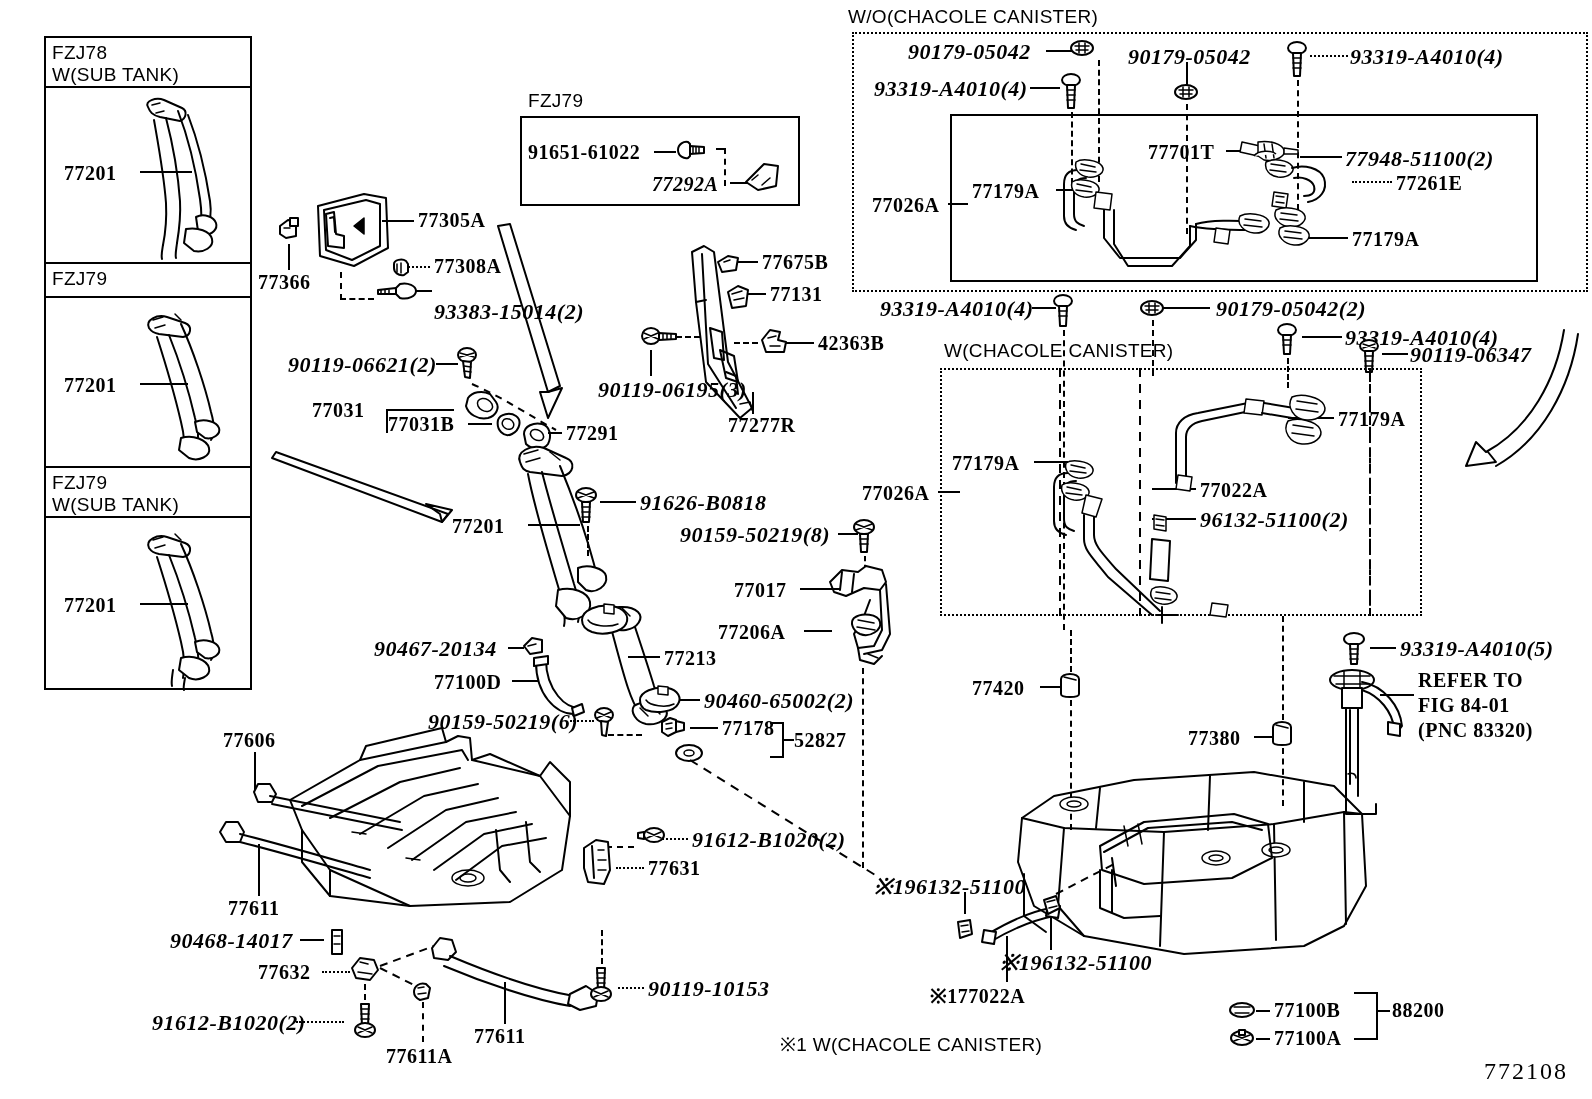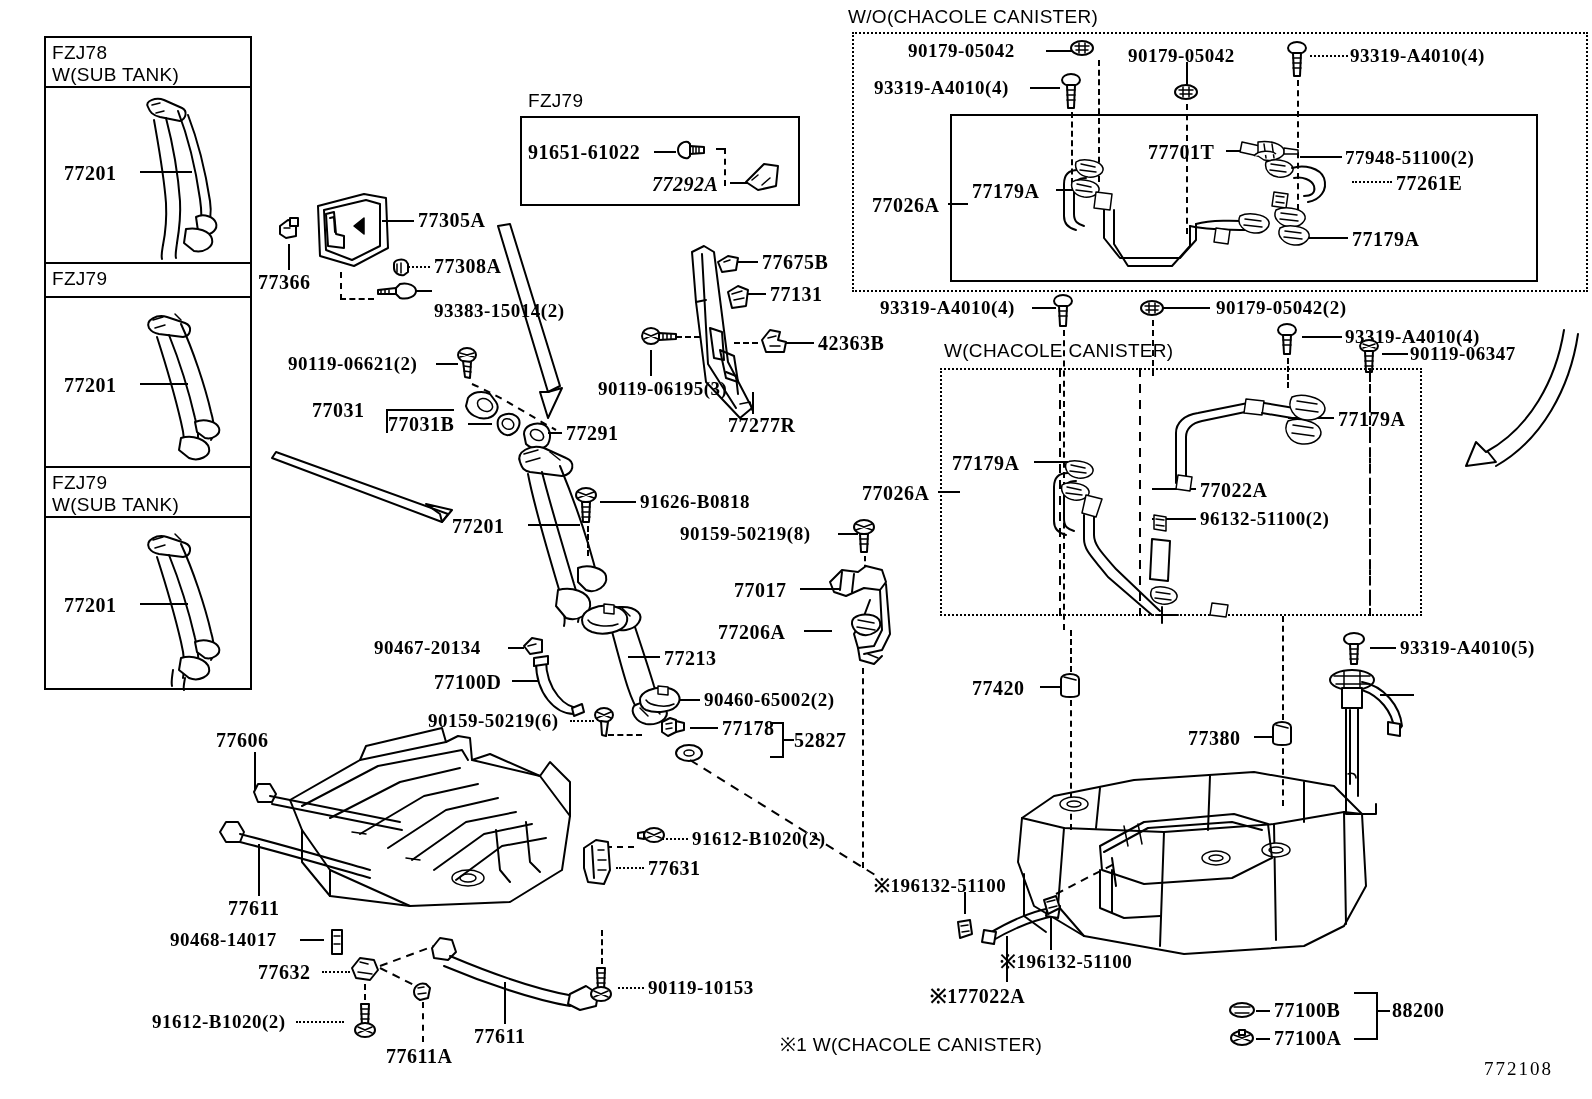--- a/index.html
+++ b/index.html
@@ -3,24 +3,24 @@
 <meta charset="utf-8">
 <style>
   html,body{margin:0;padding:0;background:#ffffff;}
   body{width:1592px;height:1099px;position:relative;overflow:hidden;
        font-family:"Liberation Sans",sans-serif;color:#000;}
   #stage{position:absolute;inset:0;width:1592px;height:1099px;}
 
   
   .lbl{position:absolute;font-family:"Liberation Serif",serif;font-weight:bold;
        font-size:20px;letter-spacing:.5px;white-space:nowrap;line-height:1;}
-  .lbl.sm{font-size:19px;}
+  .lbl.sm{font-size:22px;font-style:italic;}
   .cap{position:absolute;font-family:"Liberation Sans",sans-serif;font-weight:400;
        font-size:19px;white-space:nowrap;line-height:1.15;letter-spacing:.3px;}
-  .foot{position:absolute;font-family:"Liberation Serif",serif;font-size:19px;
+  .foot{position:absolute;font-family:"Liberation Serif",serif;font-size:24px;
         letter-spacing:2px;color:#000;}
 
   
   .box{position:absolute;border:2px solid #000;box-sizing:border-box;}
   .boxdot{position:absolute;border:2px dotted #000;box-sizing:border-box;}
   .hline{position:absolute;background:#000;height:2px;}
 
   
   .ld{position:absolute;background:#000;height:2px;transform-origin:0 50%;}
   .ldv{position:absolute;background:#000;width:2px;}
@@ -534,21 +534,21 @@
   <div class="lbl" style="left:794px;top:730px;">52827</div>
   <div class="ld" style="left:782px;top:739px;width:12px;"></div>
   <div class="ldv" style="left:782px;top:722px;height:36px;"></div>
   <div class="ld" style="left:770px;top:722px;width:14px;"></div>
   <div class="ld" style="left:770px;top:756px;width:14px;"></div>
 
   <svg style="left:690px;top:760px;width:320px;height:130px;">
     <path fill="none" stroke="#000" stroke-width="2" stroke-dasharray="9,7" d="M0,0 L190,118"></path>
   </svg>
 
-  <div class="lbl" style="left:216px;top:730px;">77606</div>
+  <div class="lbl" style="left:223px;top:730px;">77606</div>
   <div class="ldv" style="left:254px;top:752px;height:42px;"></div>
   <div class="lbl" style="left:228px;top:898px;">77611</div>
   <div class="ldv" style="left:258px;top:844px;height:52px;"></div>
 
   <svg style="left:210px;top:710px;width:400px;height:210px;">
 
     <path class="sf" d="M44,82 L48,74 L60,74 L66,84 L62,92 L48,92 Z"></path>
     <path class="s" d="M60,86 C100,94 150,104 190,112"></path>
     <path class="s" d="M62,94 C102,102 152,112 192,120"></path>
     <path class="sf" d="M10,122 L16,112 L28,112 L34,122 L30,132 L16,132 Z"></path>
@@ -667,20 +667,23 @@
   <div class="dshv" style="left:1282px;top:748px;height:58px;"></div>
 
   <div class="lbl sm" style="left:1400px;top:638px;">93319-A4010(5)</div>
   <div class="ld" style="left:1370px;top:647px;width:26px;"></div>
   <svg style="left:1342px;top:630px;width:26px;height:42px;">
     <ellipse class="sf" cx="12" cy="9" rx="10" ry="6"></ellipse>
     <path class="sf" d="M8,14 L16,14 L15,34 L9,34 Z"></path>
     <path class="s1" d="M8,19 L16,19 M8,24 L16,24 M8,29 L16,29"></path>
   </svg>
 
+  <div class="lbl" style="left:1418px;top:668px;white-space:pre;line-height:1.25;">REFER TO
+FIG 84-01
+(PNC 83320)</div>
   <div class="ld" style="left:1380px;top:694px;width:34px;"></div>
 
   <svg style="left:1326px;top:664px;width:110px;height:160px;">
     <ellipse class="sf" cx="26" cy="16" rx="22" ry="10"></ellipse>
     <path class="s1" d="M8,12 L44,12 M10,20 L42,20 M18,7 L18,25 M34,7 L34,25"></path>
     <path class="sf" d="M16,24 L36,24 L36,44 L16,44 Z"></path>
     <path class="s" d="M20,44 L20,132 M32,44 L32,132"></path>
     <path class="s" d="M24,46 L24,120"></path>
     <path class="s" d="M36,18 C58,22 74,42 76,62 L70,70 L62,64"></path>
     <path class="s" d="M36,26 C54,32 66,48 68,64"></path>

